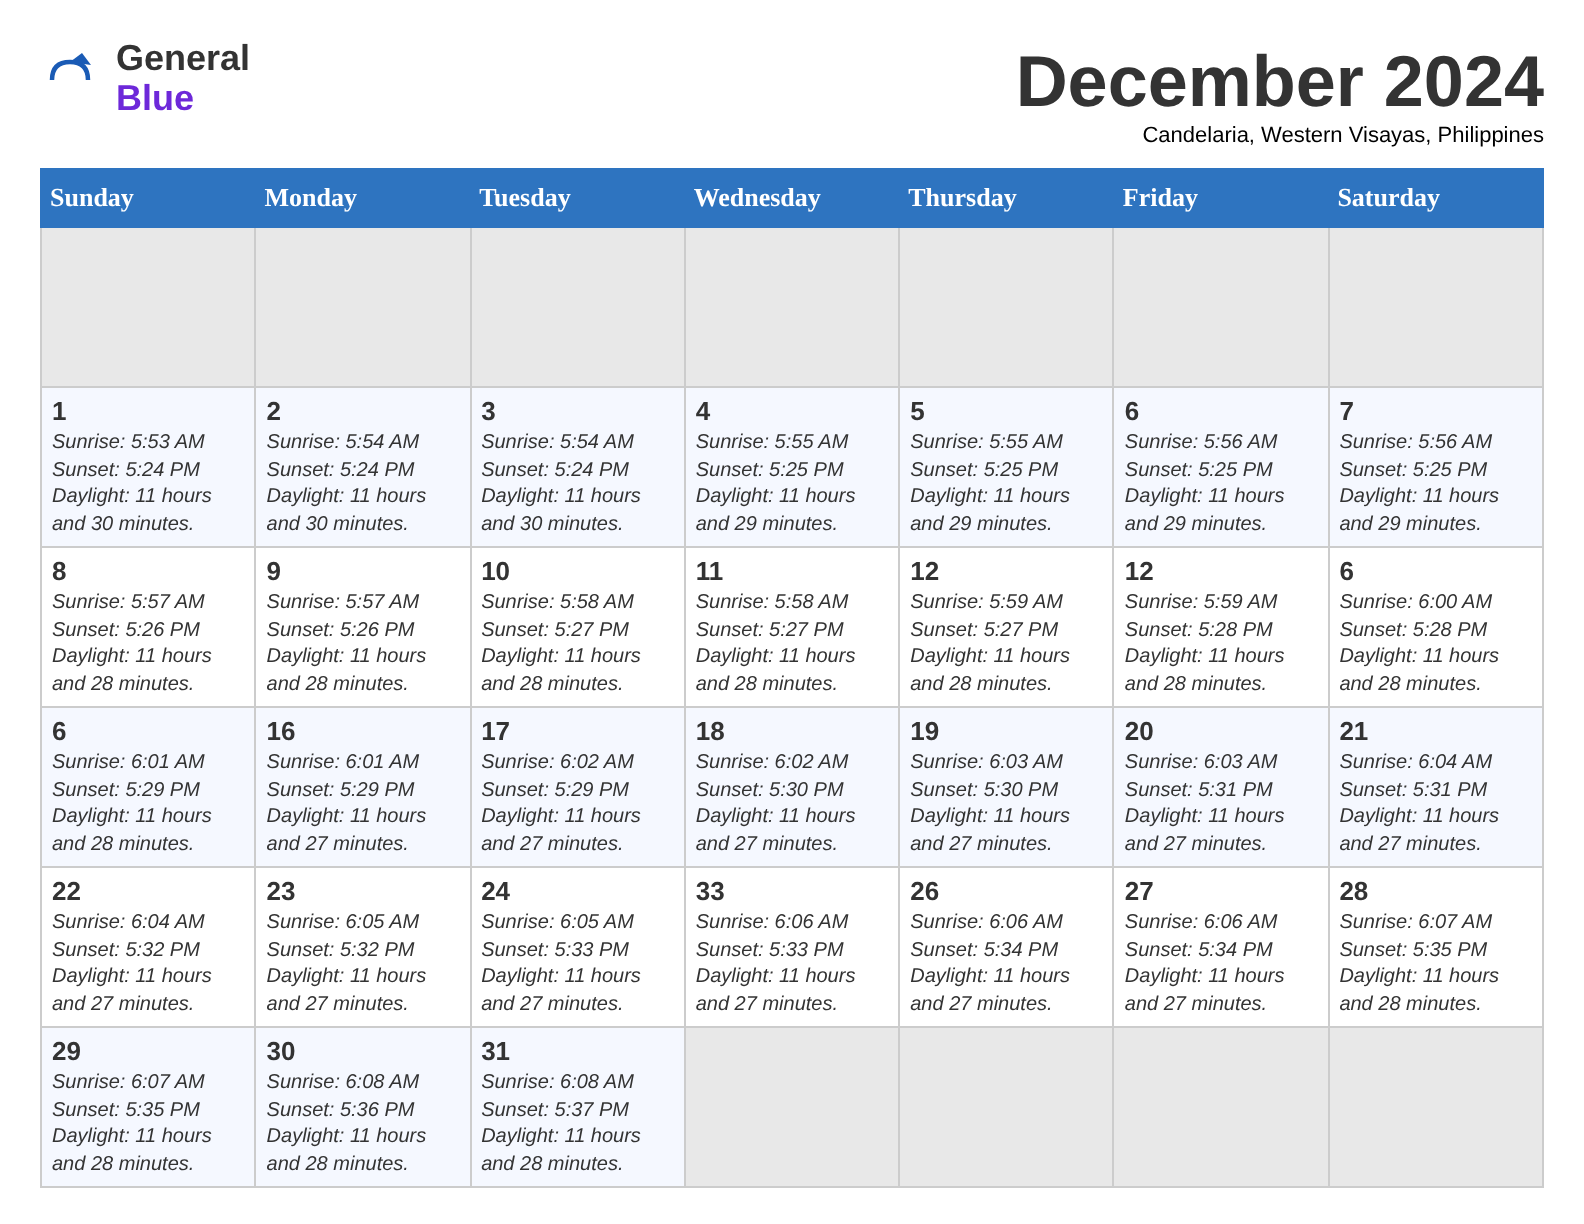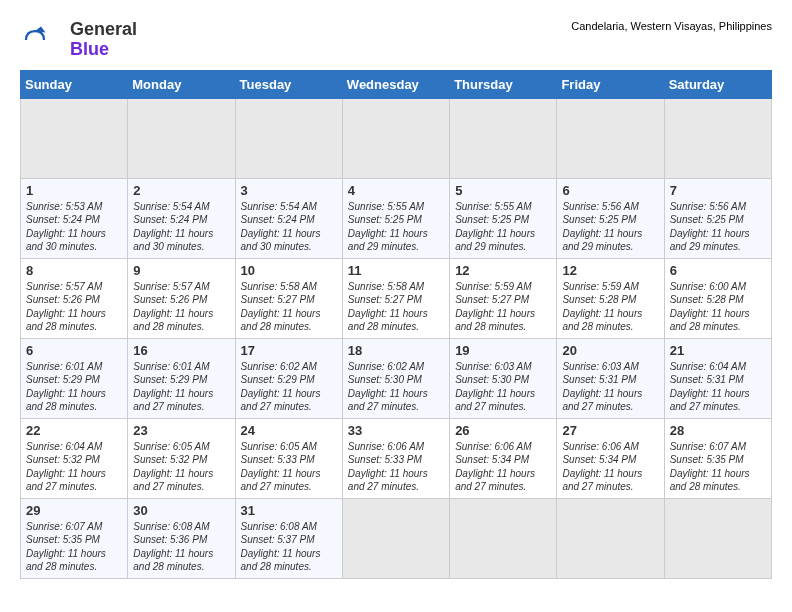--- a/index.html
+++ b/index.html
@@ -12,21 +12,21 @@
     }
     .header-section {
       display: flex;
       justify-content: space-between;
       align-items: flex-start;
       margin-bottom: 10px;
     }
     .logo {
       display: flex;
       align-items: center;
-      gap: 20px;
+      gap: 8px;
     }
     .logo-text {
       font-size: 18px;
       font-weight: bold;
       color: #333;
       line-height: 1.1;
     }
     .logo-text .general { display: block; }
     .logo-text .blue { display: block; color: #6d28d9; }
     .logo-icon {
@@ -51,20 +51,21 @@
       font-size: 11px;
     }
     .calendar th {
       background-color: #2e74c0;
       color: #fff;
       padding: 6px 4px;
       text-align: left;
       font-size: 13px;
       font-weight: bold;
       border: 1px solid #2e74c0;
+      font-family: Liberation Serif, serif;
     }
     .calendar td {
       vertical-align: top;
       padding: 4px 5px;
       border: 1px solid #ccc;
       width: calc(100% / 7);
       height: 80px;
       background: #fff;
     }
     .calendar tr:nth-child(even) td {
@@ -97,20 +98,21 @@
     <svg class="logo-icon" viewBox="0 0 40 40" xmlns="http://www.w3.org/2000/svg">
       <path d="M8 20 Q8 8 20 8 Q32 8 32 20" fill="none" stroke="#1a5bb5" stroke-width="3"></path>
       <path d="M20 8 L28 2 L34 10" fill="#1a5bb5"></path>
     </svg>
     <div class="logo-text">
       <span class="general">General</span>
       <span class="blue">Blue</span>
     </div>
   </div>
   <div class="title-section">
+    <div class="month-title">December 2024</div>
     <div class="location-title">Candelaria, Western Visayas, Philippines</div>
   </div>
 </div>
 
 <table class="calendar">
   <thead>
     <tr>
     <th>Sunday</th>
         <th>Monday</th>
         <th>Tuesday</th>

